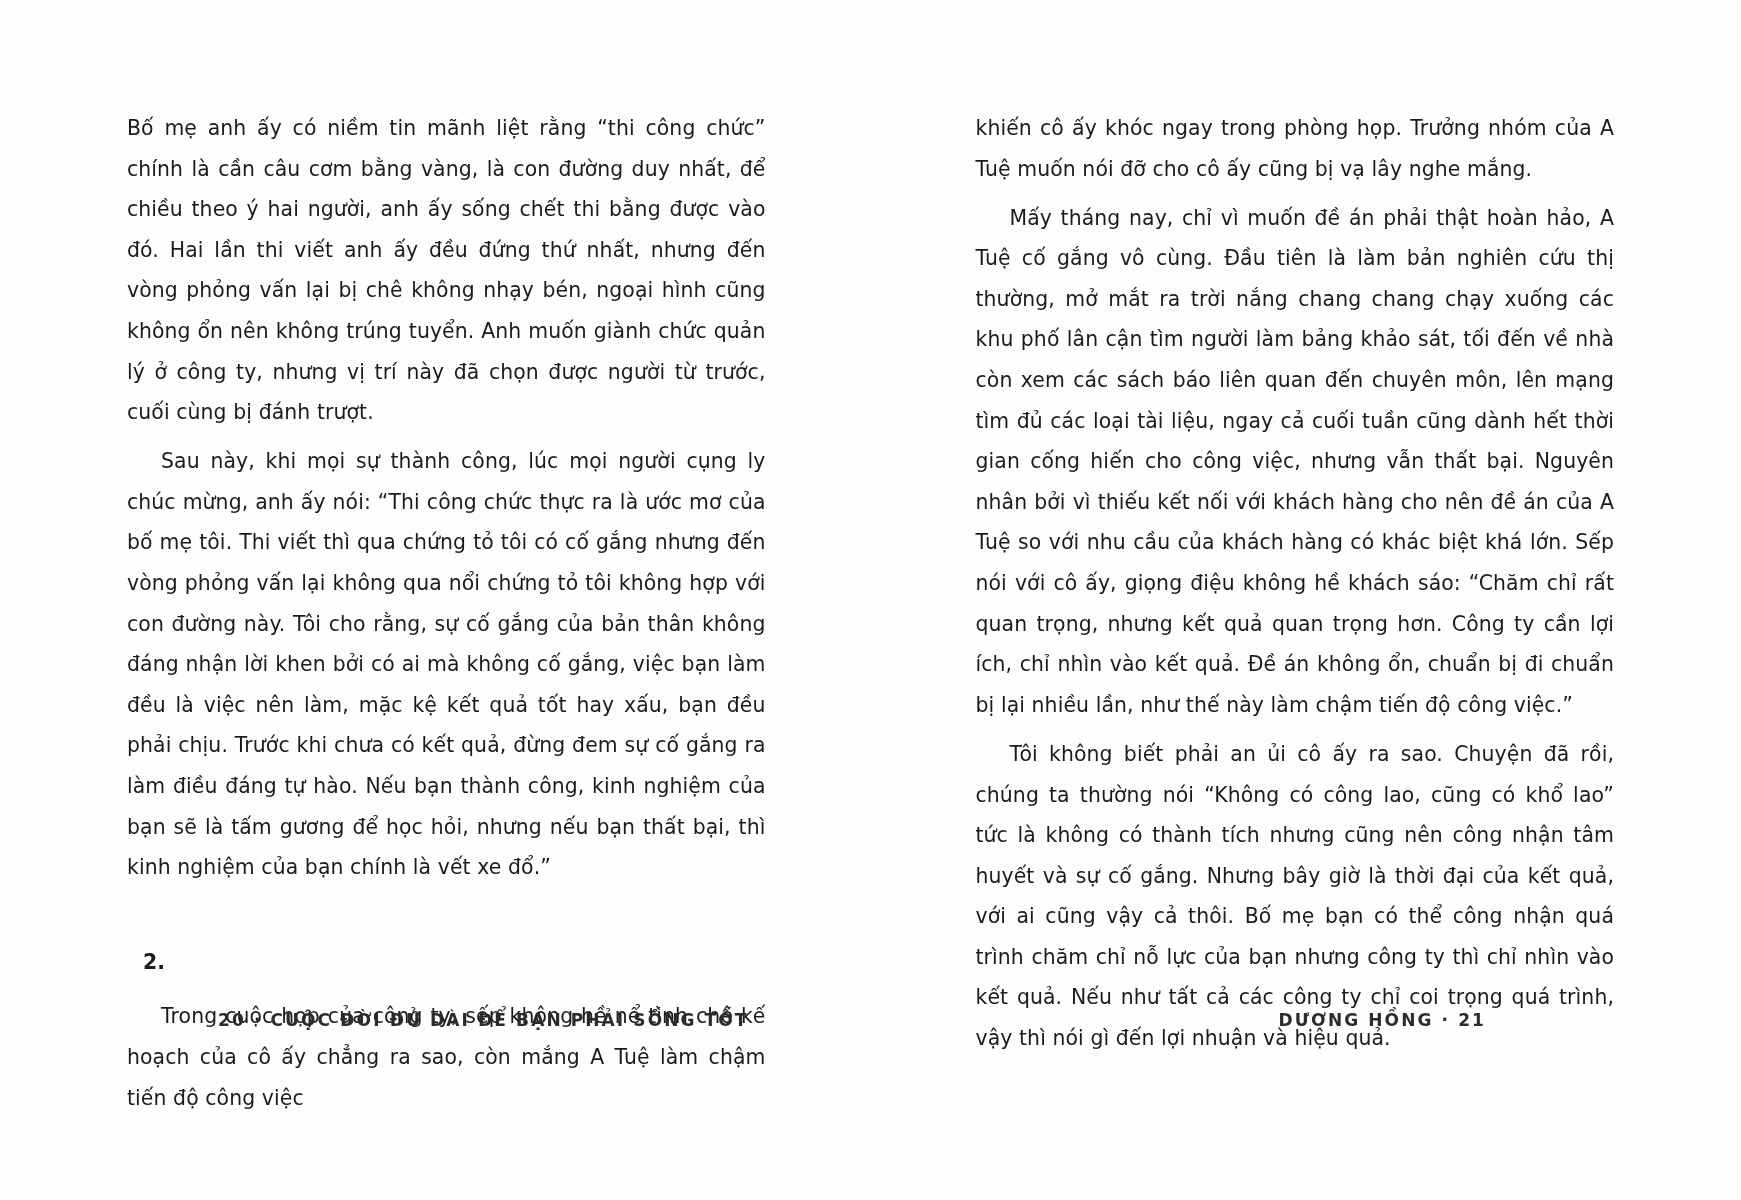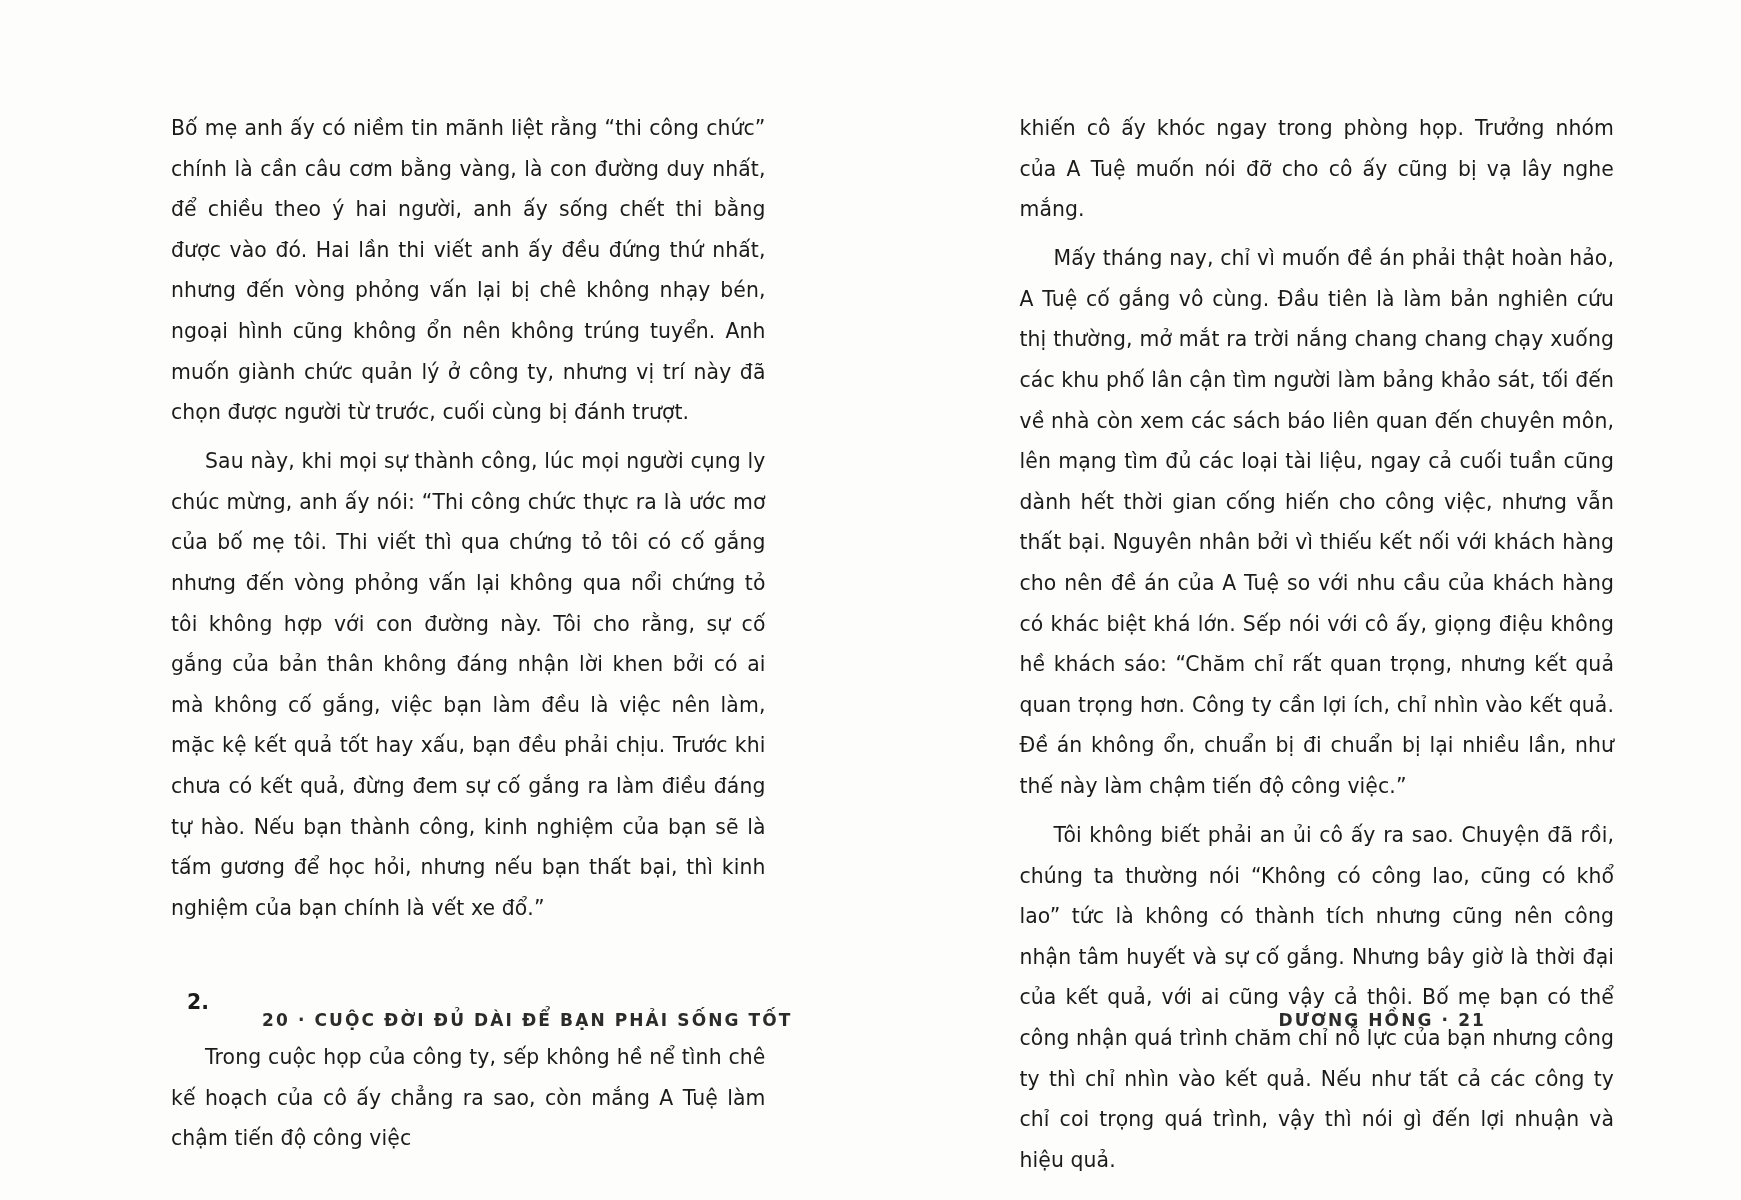--- a/index.html
+++ b/index.html
@@ -19,21 +19,20 @@
     height: 1200px;
     background: #fdfdfb;
     display: flex;
     box-sizing: border-box;
   }
   .page {
     position: relative;
     width: 50%;
     height: 100%;
     box-sizing: border-box;
-    margin-left: 44px;
   }
   .page-left {
     padding: 108px 105px 0 127px;
   }
   .page-right {
     padding: 108px 127px 0 105px;
   }
   .text-col {
     width: 100%;
   }

